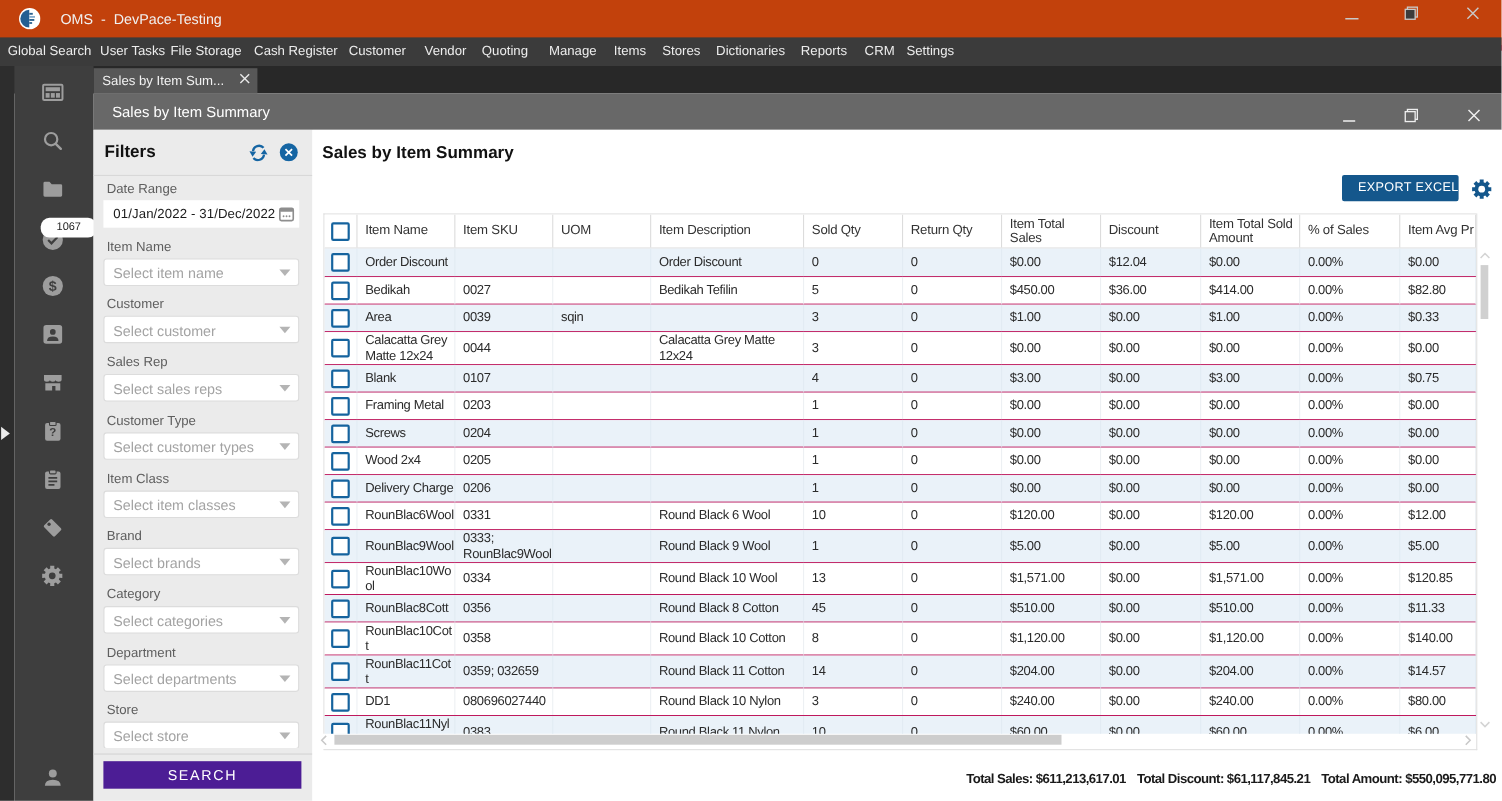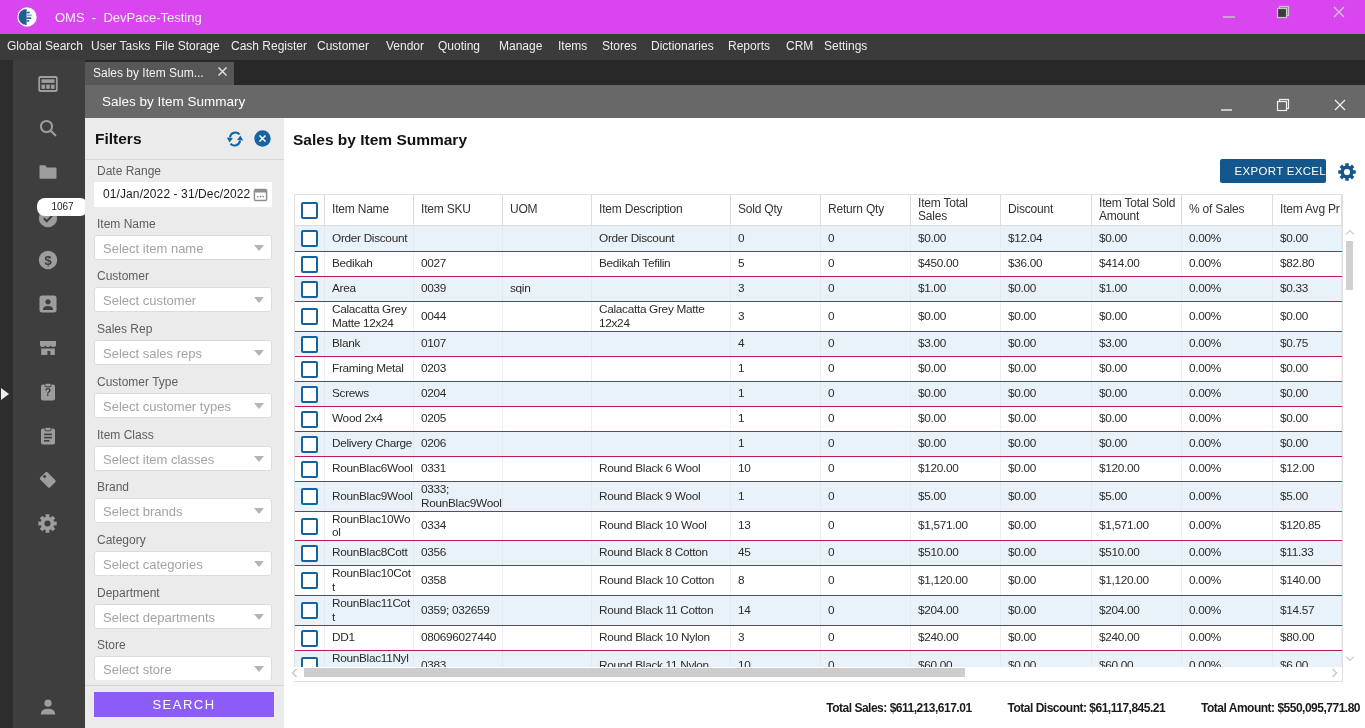--- a/index.html
+++ b/index.html
@@ -1,18 +1,18 @@
 <!DOCTYPE html>
 <html><head><meta charset="utf-8"><title>OMS - DevPace-Testing</title>
 <style>
 * {margin:0;padding:0;box-sizing:border-box}
 html,body {width:1365px;height:728px;overflow:hidden;font-family:"Liberation Sans",sans-serif;background:#fff}
 .abs {position:absolute}
 
-#titlebar {position:absolute;left:0;top:0;width:1365px;height:46px;background:#d946ef;border-bottom:5px solid #be185d}
+#titlebar {position:absolute;left:0;top:0;width:1365px;height:46px;background:#c2410c;border-bottom:5px solid #be185d}
 #titlebar .ttl {position:absolute;left:55px;top:10px;font-size:13px;color:#f1f1f1}
 #menubar {position:absolute;left:0;top:34px;width:1365px;height:26px;background:#3b3b3b}
 #menubar span {position:absolute;top:5px;font-size:12px;color:#ededed;white-space:nowrap}
 #tabrow {position:absolute;left:0;top:60px;width:1365px;height:25px;background:#282828}
 #tab {position:absolute;left:85px;top:2px;width:149px;height:23px;background:#575757;color:#f2f2f2;font-size:12px;line-height:23px;padding-left:8px}
 
 .wbtn {position:absolute;top:0;width:14px;height:14px}
 
 #wintitle {position:absolute;left:85px;top:85px;width:1280px;height:33px;background:#686868}
 #wintitle .t {position:absolute;left:17px;top:9px;color:#fff;font-size:13.5px}
@@ -26,21 +26,21 @@
 #filters h2 {position:absolute;left:10px;top:12px;font-size:15.5px;color:#111;font-weight:bold}
 #fsep {position:absolute;left:0;top:41px;width:199px;height:1px;background:#d8d8d8}
 .flabel {position:absolute;left:12px;font-size:12px;color:#5e5e5e;height:14px;line-height:14px}
 .finput {position:absolute;left:9px;width:178px;height:25px;background:#fff}
 .finput .dtxt {position:absolute;left:9px;top:5px;font-size:12px;color:#1b1b1b;letter-spacing:0.1px}
 .finput .cal {position:absolute;right:4px;top:5px}
 .fsel {position:absolute;left:9px;width:178px;height:25px;background:#fff;border:1px solid #dcdcdc;border-radius:3px}
 .fsel span:first-child {position:absolute;left:8px;top:5px;font-size:13px;color:#a3a3a3}
 .tri {position:absolute;right:7px;top:9px;width:0;height:0;border-left:5.5px solid transparent;border-right:5.5px solid transparent;border-top:6px solid #b4b4b4}
 #fbtnsep {position:absolute;left:0;top:567px;width:199px;height:1px;background:#d4d4d4}
-#searchbtn {position:absolute;left:9px;top:574px;width:180px;height:25px;background:#8b5cf6;color:#fff;font-size:13px;letter-spacing:1.5px;text-align:center;line-height:25px}
+#searchbtn {position:absolute;left:9px;top:574px;width:180px;height:25px;background:#4c1d95;color:#fff;font-size:13px;letter-spacing:1.5px;text-align:center;line-height:25px}
 
 #main {position:absolute;left:284px;top:118px;width:1081px;height:610px;background:#fff}
 #main h1 {position:absolute;left:9px;top:13px;font-size:15.5px;color:#111;font-weight:bold}
 #exportbtn {position:absolute;left:936px;top:41px;width:106px;height:24px;background:#14578c;border-radius:2px;color:#fff;font-size:11.5px;text-align:right;line-height:24px;letter-spacing:0.3px}
 
 #grid {position:absolute;left:294px;top:194px;width:1048px;height:473px;overflow:hidden;border-top:1px solid #e0e0e0;border-left:1px solid #e0e0e0}
 .trow {display:flex;width:1048px;border-bottom:1px solid #be185d;background:#fff}
 .trow.odd {background:#eaf2f9}
 .thead {height:31px;border-bottom:1px solid #dcdcdc}
 .td {flex:none;display:flex;align-items:center;padding-left:7px;font-size:11.8px;letter-spacing:-0.3px;color:#2b2b2b;overflow:hidden;border-right:1px solid #edf0f3;line-height:13.5px;white-space:nowrap}
@@ -50,21 +50,21 @@
 .c0 {padding-left:6px}
 .cb {width:17px;height:17px;border:2px solid #15639e;border-radius:2px;background:#fff}
 
 #gridR {position:absolute;left:1342px;top:194px;width:1px;height:488px;background:#e0e0e0}
 #gridB {position:absolute;left:294px;top:681px;width:1049px;height:1px;background:#e0e0e0}
 
 #hthumb {position:absolute;left:304px;top:668px;width:661px;height:9px;background:#cdcdcd}
 #vthumb {position:absolute;left:1346px;top:241px;width:7px;height:49px;background:#d0d0d0}
 .chev {position:absolute;width:12px;height:12px}
 
-#totals {position:absolute;right:5px;top:701px;font-size:12px;letter-spacing:-0.5px;color:#1a1a1a;font-weight:bold;display:flex;gap:36px;white-space:nowrap}
+#totals {position:absolute;right:5px;top:701px;font-size:12px;letter-spacing:-0.5px;color:#1a1a1a;font-weight:bold;display:flex;gap:10px;white-space:nowrap}
 </style></head>
 <body>
 <div id="titlebar">
   <svg class="abs" style="left:17px;top:7px" width="20" height="20" viewBox="0 0 20 20">
     <circle cx="10" cy="10" r="9.7" fill="#fff"></circle>
     <path d="M9.6 1.9 a8.1 8.1 0 0 0 0 16.2 z" fill="#235e92"></path>
     <rect x="9.6" y="4.7" width="3.2" height="1.7" fill="#2b628f"></rect>
     <rect x="9.6" y="7.5" width="5.2" height="1.7" fill="#85acce"></rect>
     <rect x="9.6" y="10.3" width="4.6" height="1.7" fill="#2b628f"></rect>
     <rect x="9.6" y="13.1" width="2.6" height="1.6" fill="#2b628f"></rect>

